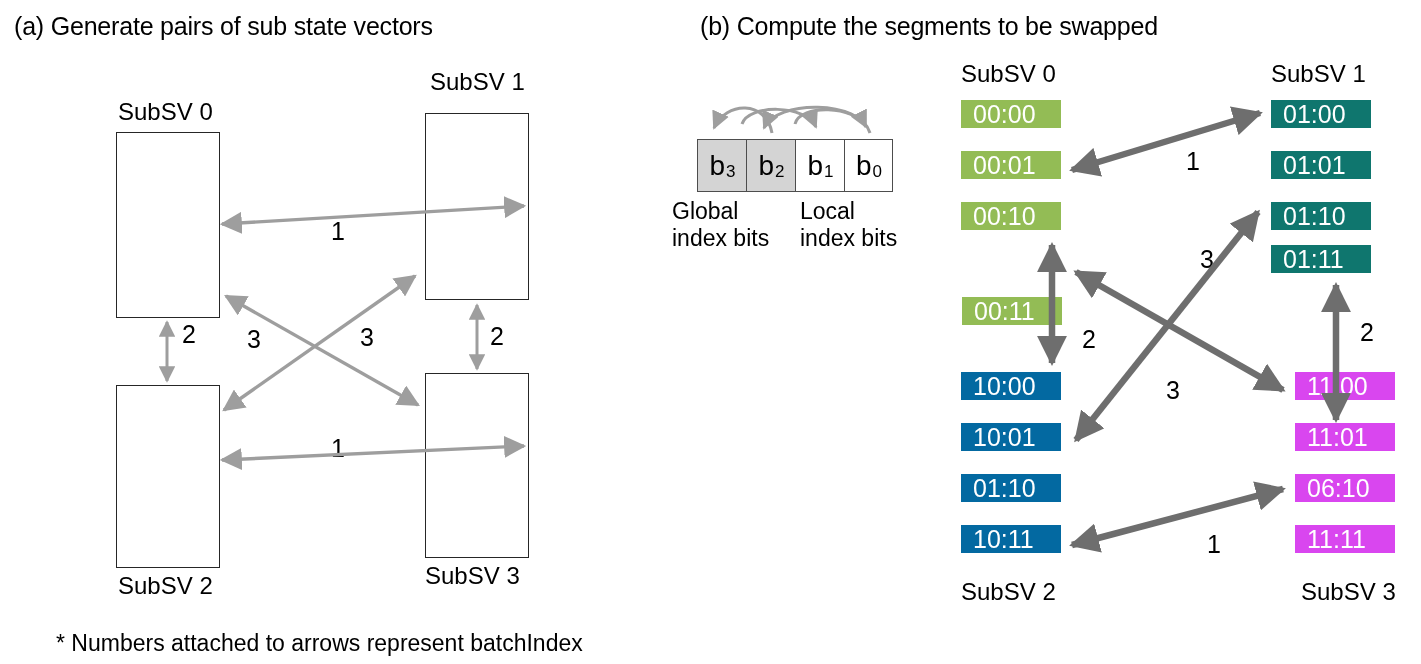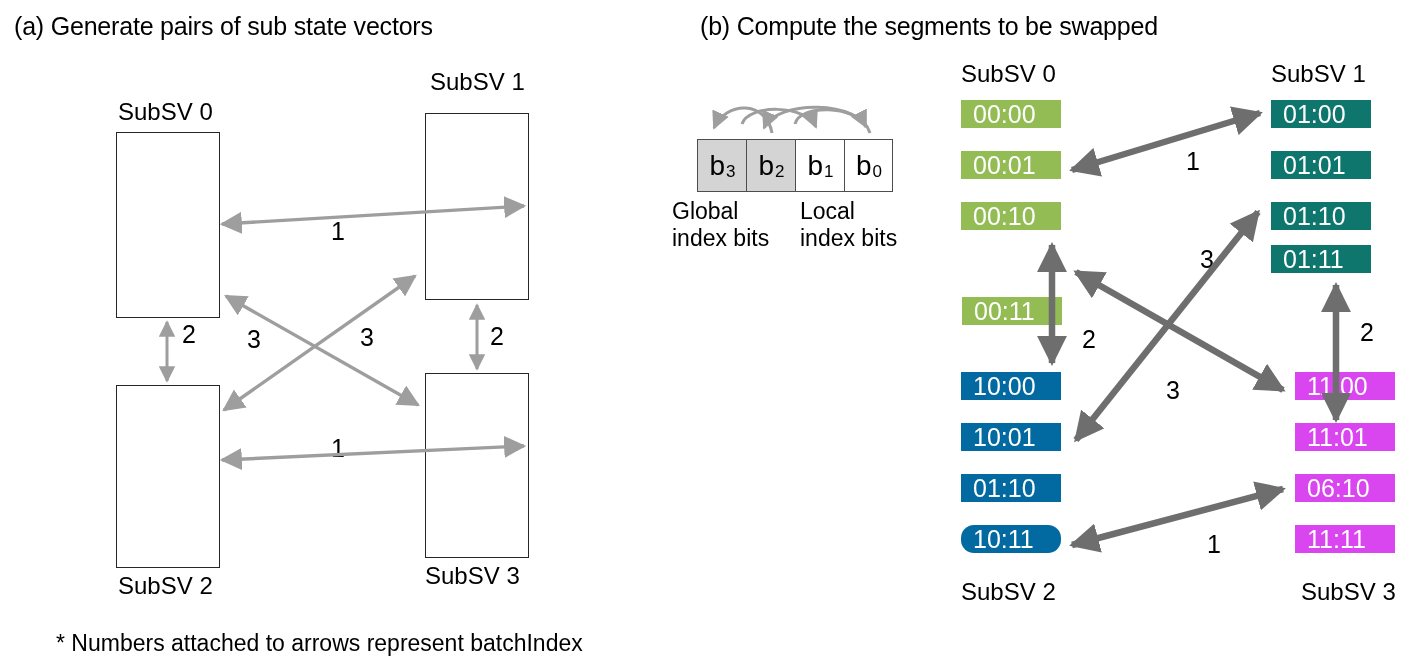--- a/index.html
+++ b/index.html
@@ -107,21 +107,21 @@
 <div class="cell c-green" style="left:962px;top:253px;margin-top:44px;">00:11</div>
 
 <div class="cell c-orange" style="left:1271px;top:100px;">01:00</div>
 <div class="cell c-orange" style="left:1271px;top:151px;">01:01</div>
 <div class="cell c-orange" style="left:1271px;top:202px;">01:10</div>
 <div class="cell c-orange" style="left:1271px;top:245px;">01:11</div>
 
 <div class="cell c-blue" style="left:961px;top:372px;">10:00</div>
 <div class="cell c-blue" style="left:961px;top:423px;">10:01</div>
 <div class="cell c-blue" style="left:961px;top:474px;">01:10</div>
-<div class="cell c-blue" style="left:961px;top:525px;border-radius:13px;">10:11</div>
+<div class="cell c-blue" style="left:961px;top:525px;">10:11</div>
 
 <div class="cell c-red" style="left:1295px;top:372px;">11:00</div>
 <div class="cell c-red" style="left:1295px;top:423px;">11:01</div>
 <div class="cell c-red" style="left:1295px;top:474px;">06:10</div>
 <div class="cell c-red" style="left:1295px;top:525px;">11:11</div>
 
 <div class="abs num" style="left:1186px;top:147px;">1</div>
 <div class="abs num" style="left:1082px;top:325px;">2</div>
 <div class="abs num" style="left:1360px;top:318px;">2</div>
 <div class="abs num" style="left:1200px;top:245px;">3</div>

